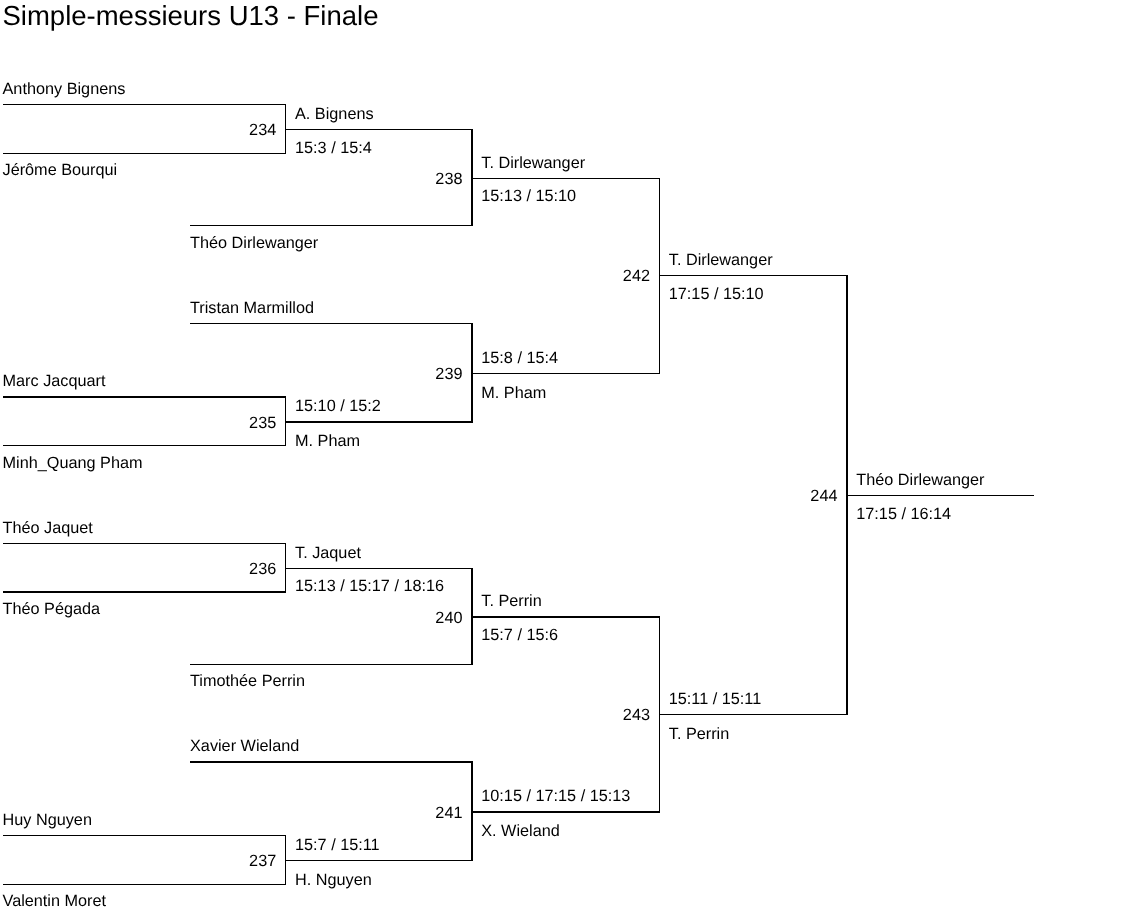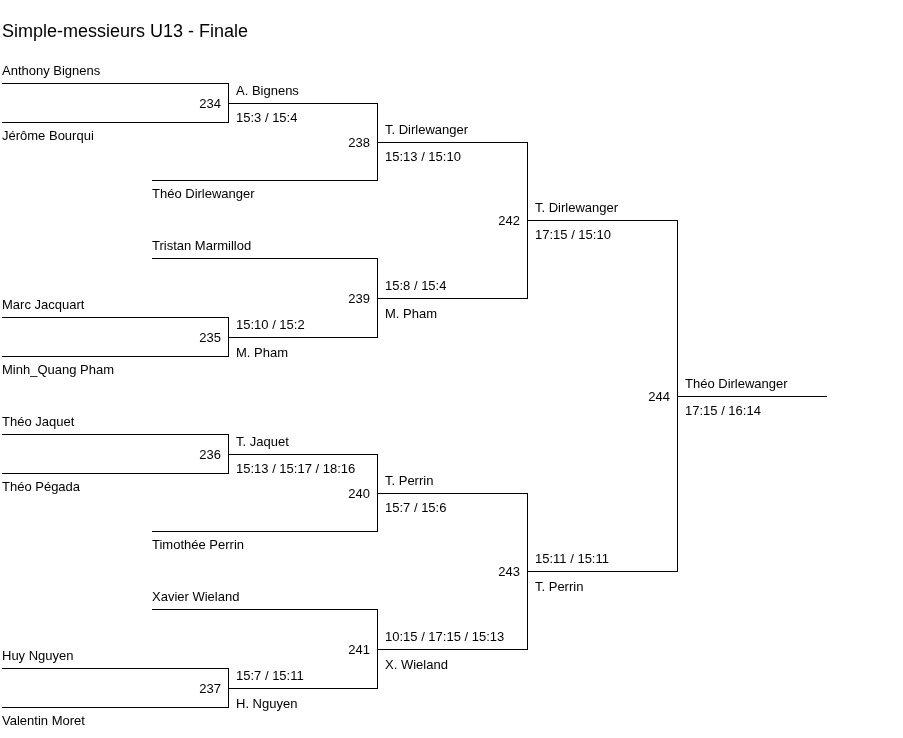--- a/index.html
+++ b/index.html
@@ -1,18 +1,18 @@
 <!DOCTYPE html>
 <html><head>
   <meta charset="utf-8">
   <style>
     html, body { margin: 0; padding: 0; background: #ffffff; }
     body { width: 903px; height: 738px; position: relative; overflow: hidden;
            font-family: "Liberation Sans", sans-serif; color: #000; }
-    #title { position: absolute; left: 2px; top: 18px; font-size: 18px; line-height: 26px; white-space: nowrap; }
+    #title { position: absolute; left: 2px; top: 0; font-size: 22px; line-height: 26px; white-space: nowrap; }
     #bracket { position: absolute; left: 0; top: 0; }
     #bracket text { font-family: "Liberation Sans", sans-serif; font-size: 13px; fill: #000; }
     #bracket line { stroke: #000; stroke-width: 1; shape-rendering: crispEdges; }
   </style>
 </head>
 <body>
 
 <div id="title">Simple-messieurs U13 - Finale</div>
 
 <svg id="bracket" width="903" height="738" xmlns="http://www.w3.org/2000/svg">

